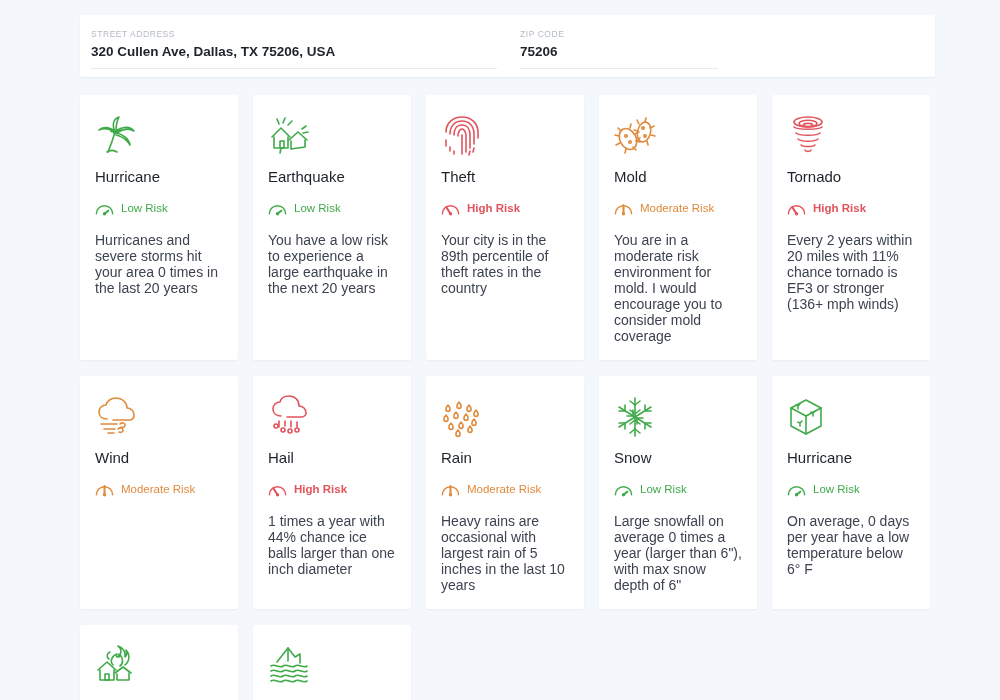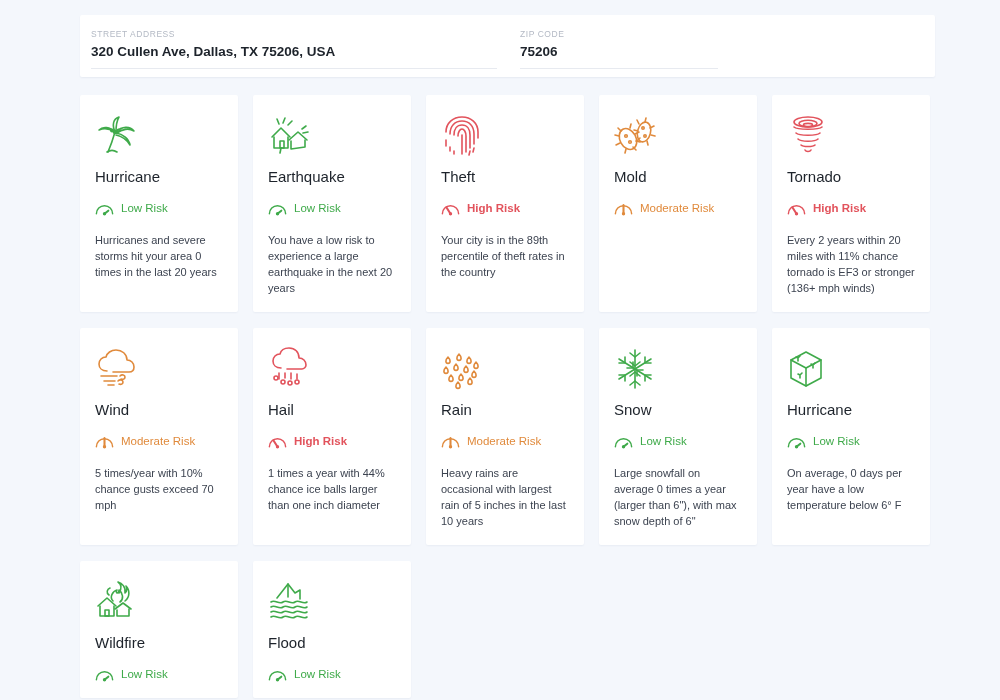--- a/index.html
+++ b/index.html
@@ -82,21 +82,21 @@
     margin-top: 12px;
     height: 17px;
   }
   .risk-label {
     font-size: 11.5px;
     line-height: 14px;
     white-space: nowrap;
   }
   .card-desc {
     margin-top: 16px;
-    font-size: 11px;
+    font-size: 14px;
     line-height: 16px;
     color: #3c4350;
   }
 
   .risk-low  .risk-label { color: #3faa4a; }
   .risk-mod  .risk-label { color: #e08a3c; }
   .risk-high .risk-label { color: #e2535c; font-weight: bold; }
 
   svg { display: block; overflow: visible; }
 </style>
@@ -233,20 +233,21 @@
             <svg width="19" height="16" viewBox="0 0 22 17">
     <g stroke="#e08a3c" fill="none" stroke-width="1.7" stroke-linecap="round" stroke-linejoin="round">
       <path d="M1.6 15.2 A9.4 9.4 0 0 1 20.4 15.2"></path>
       <path d="M11 15.2 L11 5.2" stroke-width="2.4"></path>
       <circle cx="11" cy="15.2" r="1.1" fill="#e08a3c"></circle>
     </g>
             </svg>
           </span>
           <span class="risk-label">Moderate Risk</span>
         </div>
+        <div class="card-desc">You are in a moderate risk environment for mold. I would encourage you to consider mold coverage</div>
       </div>
       <div class="card risk-high r1">
         <div class="card-icon">
           <svg width="44" height="42" viewBox="0 0 44 42">
         <g stroke="#e2535c" fill="none" stroke-width="1.6" stroke-linecap="round" stroke-linejoin="round">
           <ellipse cx="21" cy="7" rx="14" ry="5"></ellipse>
           <ellipse cx="21" cy="8.5" rx="9" ry="3.2"></ellipse>
           <ellipse cx="21" cy="10" rx="4.5" ry="1.6"></ellipse>
           <path d="M7 12 C10 15 32 15 35 12"></path>
           <path d="M9 18 C12 21 30 21 33 18"></path>
@@ -288,21 +289,20 @@
             <svg width="19" height="16" viewBox="0 0 22 17">
     <g stroke="#e08a3c" fill="none" stroke-width="1.7" stroke-linecap="round" stroke-linejoin="round">
       <path d="M1.6 15.2 A9.4 9.4 0 0 1 20.4 15.2"></path>
       <path d="M11 15.2 L11 5.2" stroke-width="2.4"></path>
       <circle cx="11" cy="15.2" r="1.1" fill="#e08a3c"></circle>
     </g>
             </svg>
           </span>
           <span class="risk-label">Moderate Risk</span>
         </div>
-        <div class="card-desc">5 times/year with 10% chance gusts exceed 70 mph</div>
       </div>
       <div class="card risk-high">
         <div class="card-icon">
           <svg width="44" height="42" viewBox="0 0 44 42">
         <g stroke="#e2535c" fill="none" stroke-width="1.6" stroke-linecap="round" stroke-linejoin="round">
           <path d="M13 20 C8 20 5 17 5 13 C5 9 8 6 12 6 C13 2 17 0 21 0 C27 0 31 4 31 10 C35 10 38 13 38 17 C38 19 36 21 34 21 L19 21"></path>
           <path d="M11 25 L11 31 M17 25 L17 30 M23 25 L23 31 M29 26 L29 31"></path>
           <circle cx="8" cy="30" r="2"></circle>
           <circle cx="15" cy="34" r="2"></circle>
           <circle cx="22" cy="35" r="2"></circle>

